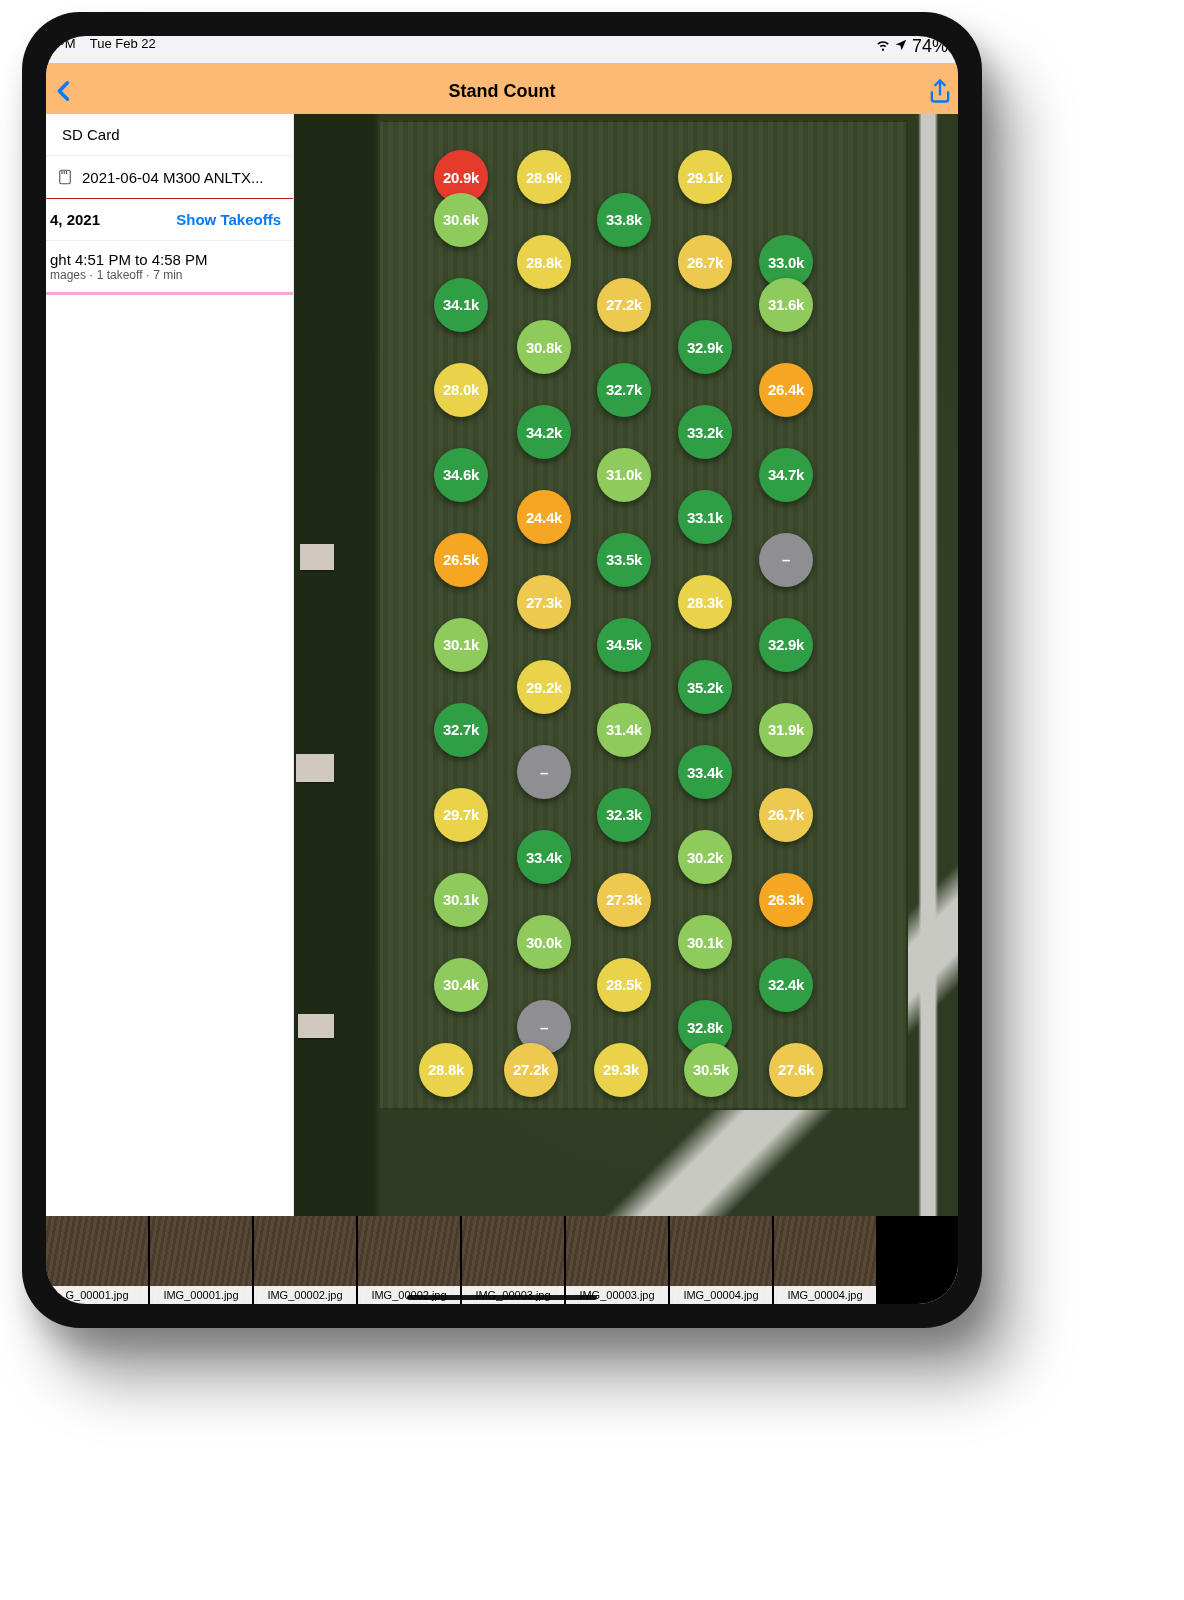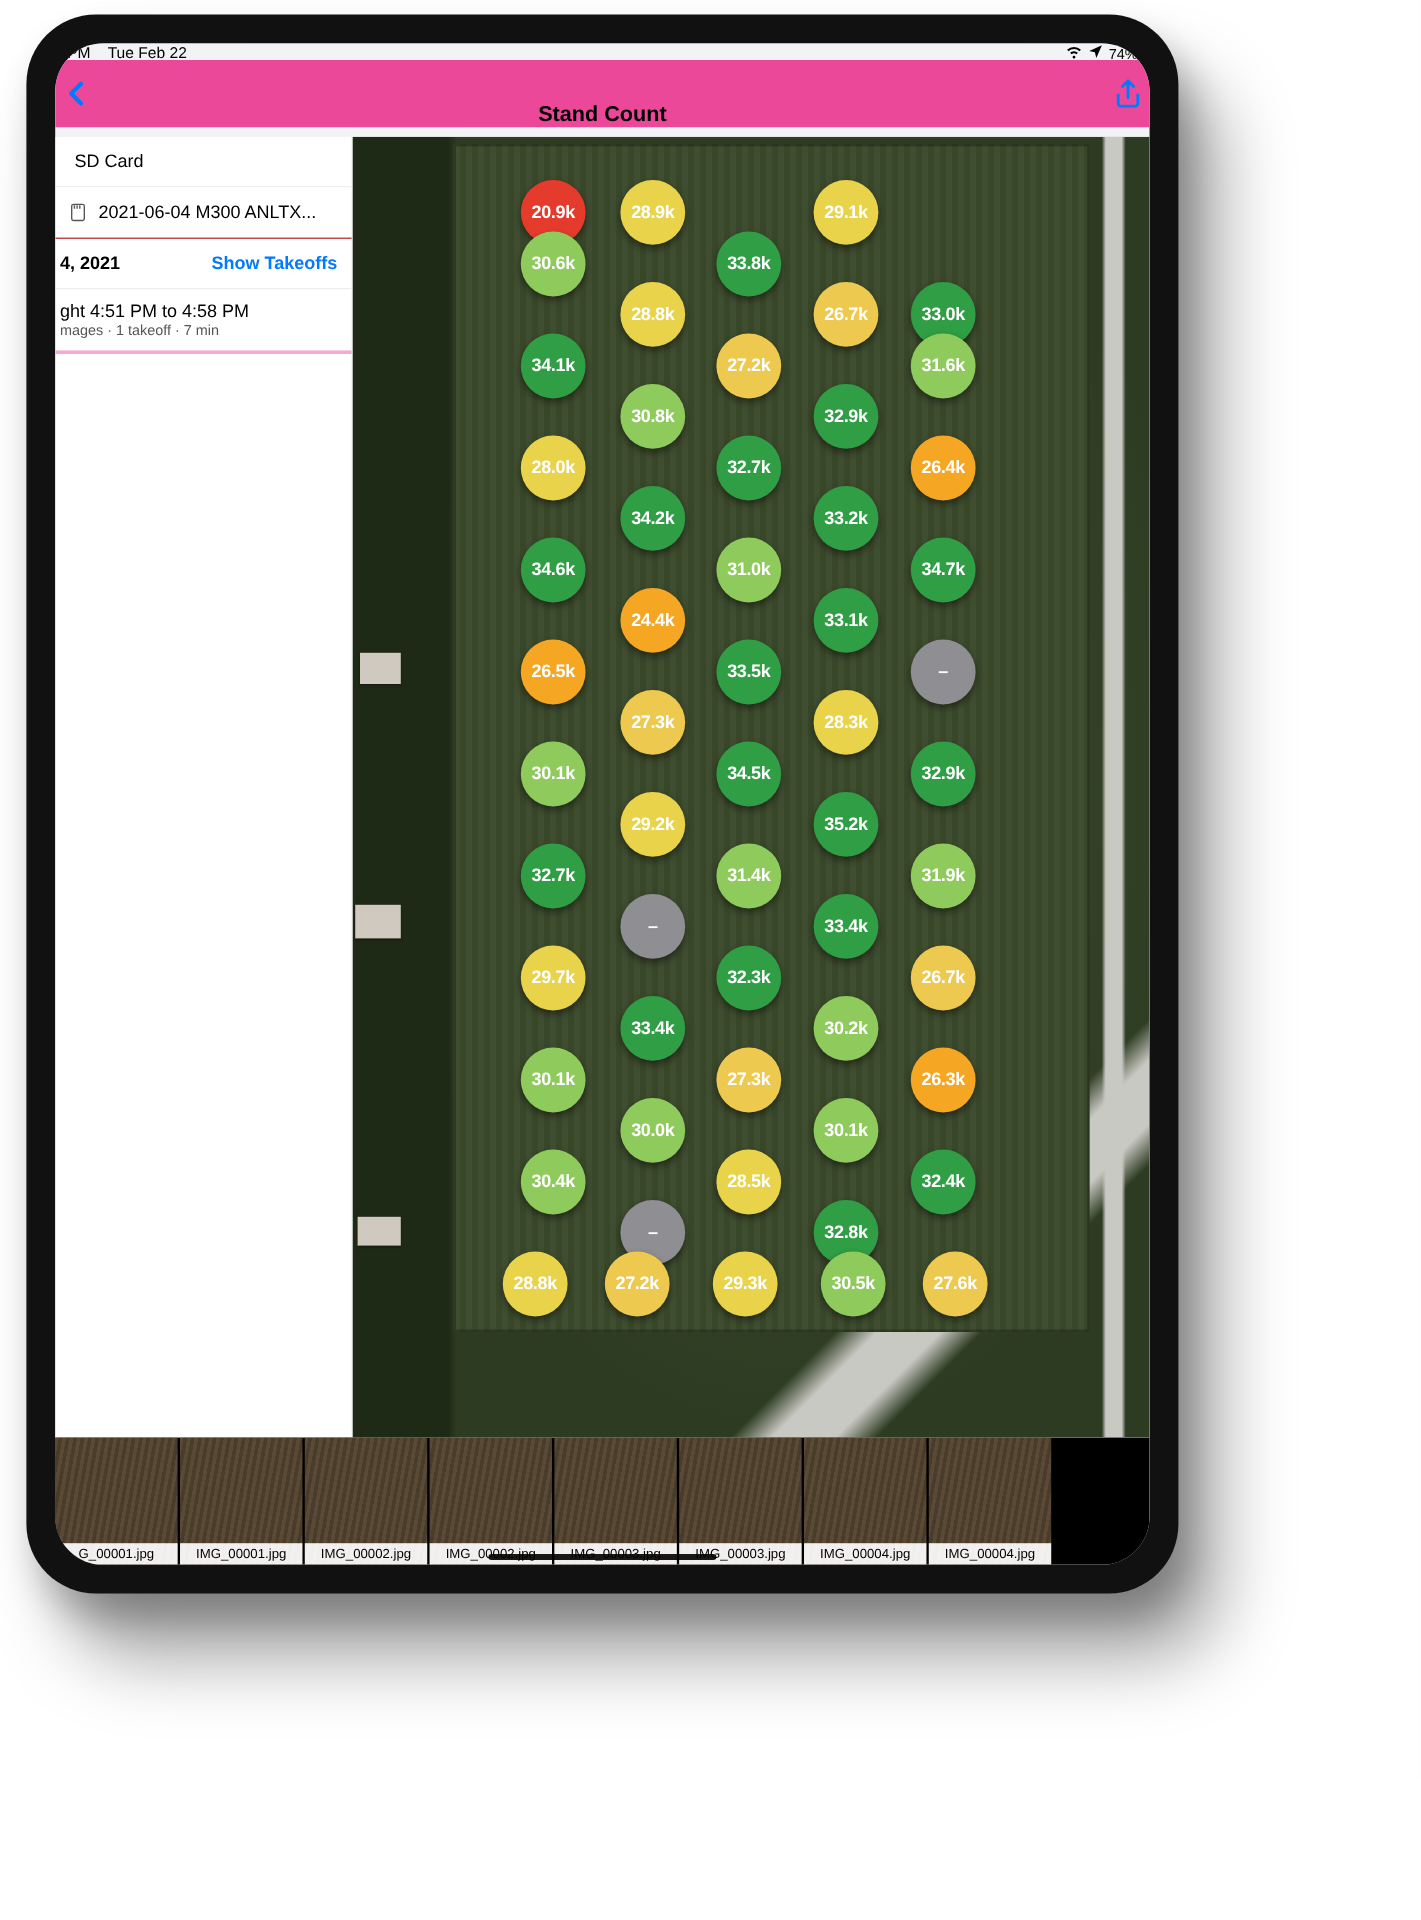--- a/index.html
+++ b/index.html
@@ -39,30 +39,30 @@
     font-weight: 400;
     display: flex;
     align-items: flex-start;
     padding: 0 10px;
   }
   .statusbar .left { flex: 0 0 auto; }
   .statusbar .center { flex: 1; }
   .statusbar .right { flex: 0 0 auto; display:flex; gap:4px; align-items:center;}
   .wifi-icon, .loc-icon, .batt-icon { display:inline-block; }
   .wifi-icon svg, .loc-icon svg { width:14px; height:14px; }
-  .batt-text { font-size:12px; }
+  .batt-text { font-size:18px; }
   
   .navbar {
     position:absolute;
-    top:14px; left:0; right:0;
+    top:27px; left:0; right:0;
     height:56px;
     display:flex;
-    align-items:flex-end;
+    align-items:center;
     justify-content:center;
-    background:#ec4899;
+    background:#fdba74;
   }
   .nav-title { font-size:18px; font-weight:600; color:#000; }
   .nav-back {
     position:absolute; left:4px; top:14px;
     width:28px; height:28px;
     color:#007aff;
   }
   .nav-share {
     position:absolute; right:4px; top:14px;
     width:28px; height:28px;
@@ -165,21 +165,21 @@
     font-weight:600;
     font-size:15px;
     display:flex;
     align-items:center;
     justify-content:center;
     box-shadow:0 3px 6px rgba(0,0,0,0.45);
     letter-spacing:-0.3px;
   }
   
   .thumb-strip {
-    height:106px;
+    height:88px;
     background:#000;
     display:flex;
     overflow:hidden;
   }
   .thumb {
     flex:0 0 102px;
     position:relative;
     margin-right:2px;
     background:
       repeating-linear-gradient(100deg, #5a4a35 0 3px, #4a3c2a 3px 6px);

